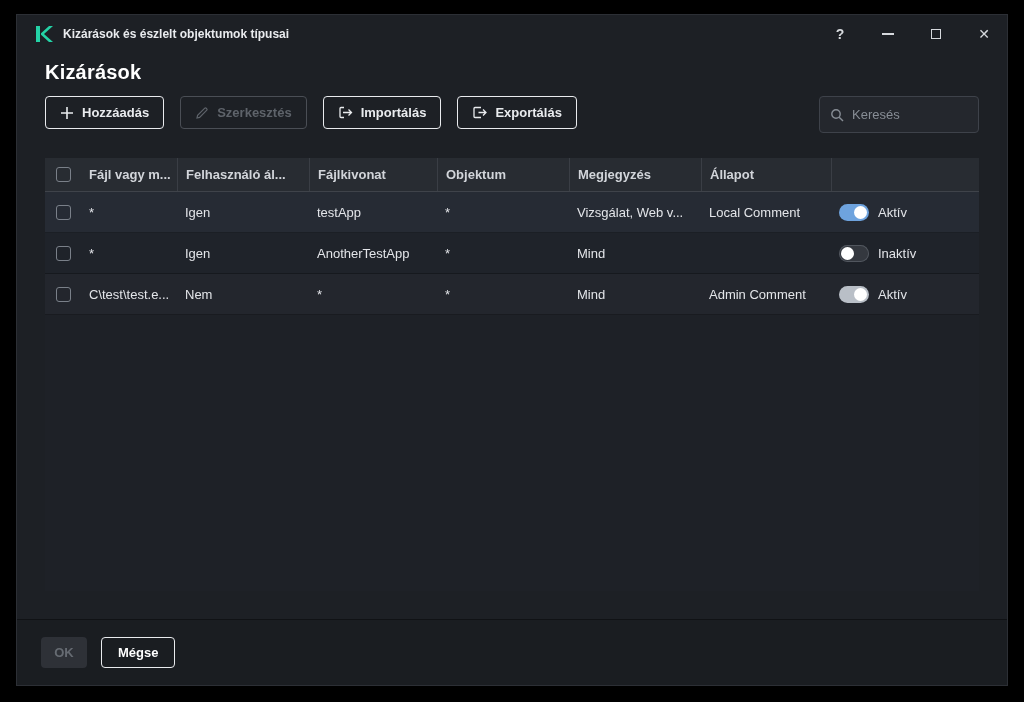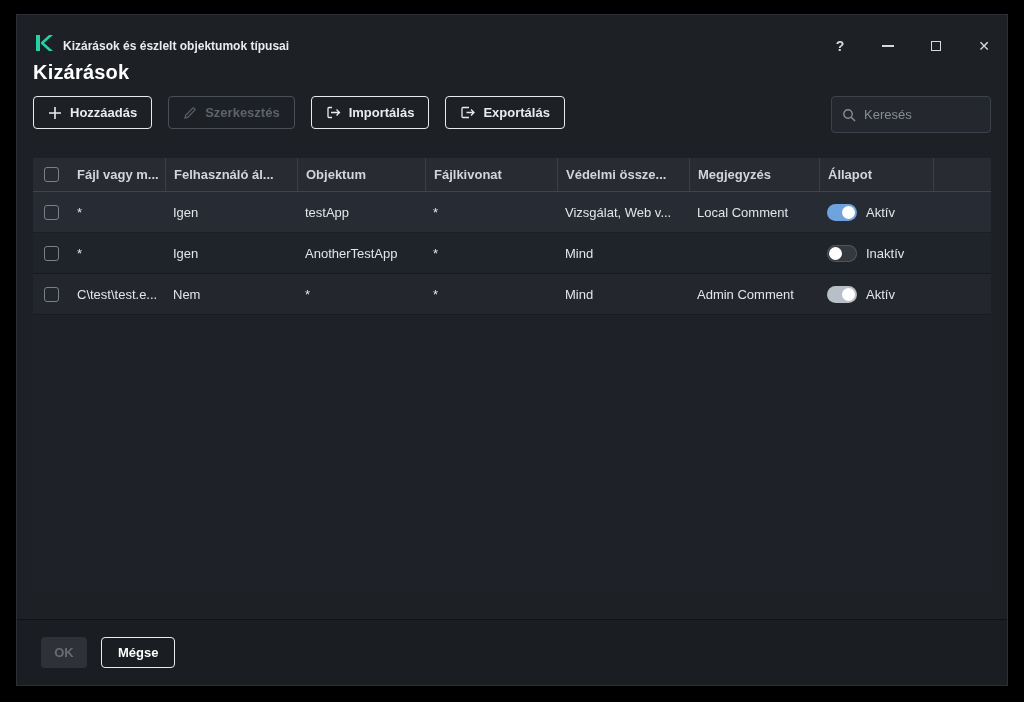--- a/index.html
+++ b/index.html
@@ -3,32 +3,32 @@
 <meta charset="utf-8">
 <style>
   * { margin:0; padding:0; box-sizing:border-box; }
   html,body { width:1024px; height:702px; background:#000; font-family:"Liberation Sans", sans-serif; }
   .window {
     position:absolute; left:16px; top:14px; width:992px; height:672px;
     background:#1d2025; border:1px solid #2c2f35; display:flex; flex-direction:column;
     color:#e6e8eb; overflow:hidden;
   }
   
-  .titlebar { height:38px; flex:0 0 38px; display:flex; align-items:flex-end; padding:0 16px; }
+  .titlebar { height:38px; flex:0 0 38px; display:flex; align-items:center; padding:0 16px; }
   .logo { width:20px; height:20px; margin-right:10px; flex:0 0 auto; }
   .win-title { font-size:12px; font-weight:700; color:#e9ebee; }
   .win-controls { margin-left:auto; display:flex; align-items:center; gap:34px; }
   .ctrl { width:14px; height:14px; display:flex; align-items:center; justify-content:center;
           color:#d6d9dd; font-size:14px; cursor:default; }
   .ctrl-help { font-weight:700; }
   .ctrl-min i { display:block; width:12px; height:2px; background:#d6d9dd; }
   .ctrl-max i { display:block; width:10px; height:10px; border:1.5px solid #d6d9dd; }
   .ctrl-close { font-size:14px; }
   
-  .main { flex:1 1 auto; display:flex; flex-direction:column; padding:0 16px; }
+  .main { flex:1 1 auto; display:flex; flex-direction:column; padding:0 28px; }
   .page-title { margin-top:8px; font-size:20px; font-weight:700; color:#fff; letter-spacing:.2px; }
   
   .toolbar { margin-top:12px; display:flex; align-items:flex-start; gap:16px; }
   .btn { display:inline-flex; align-items:center; gap:8px; height:33px; padding:0 14px;
          border:1px solid #e9ebee; border-radius:4px; background:transparent;
          color:#e9ebee; font-family:"Liberation Sans",sans-serif; font-size:13px; font-weight:700; cursor:pointer; }
   .btn svg { display:block; }
   .btn.disabled { border-color:#4a4e55; color:#5e636a; cursor:default; }
   .search { margin-left:auto; display:flex; align-items:center; gap:8px; width:160px; height:37px;
             padding:0 10px; background:#24272d; border:1px solid #3e424a; border-radius:4px; }
@@ -127,23 +127,22 @@
       </div>
     </div>
 
     <div class="table">
       <div class="grid-row thead">
         <div class="cell ck">
             <span class="checkbox"></span>
           </div>
         <div class="cell">Fájl vagy m...</div>
         <div class="cell">Felhasználó ál...</div>
+        <div class="cell">Fájlkivonat</div>
         <div class="cell">Objektum</div>
-        <div class="cell">Fájlkivonat</div>
-        <div class="cell">Védelmi össze...</div>
         <div class="cell">Megjegyzés</div>
         <div class="cell">Állapot</div>
         <div class="cell"></div>
       </div>
 
       <div class="grid-row trow r1">
         <div class="cell ck">
             <span class="checkbox"></span>
           </div>
         <div class="cell">*</div>

